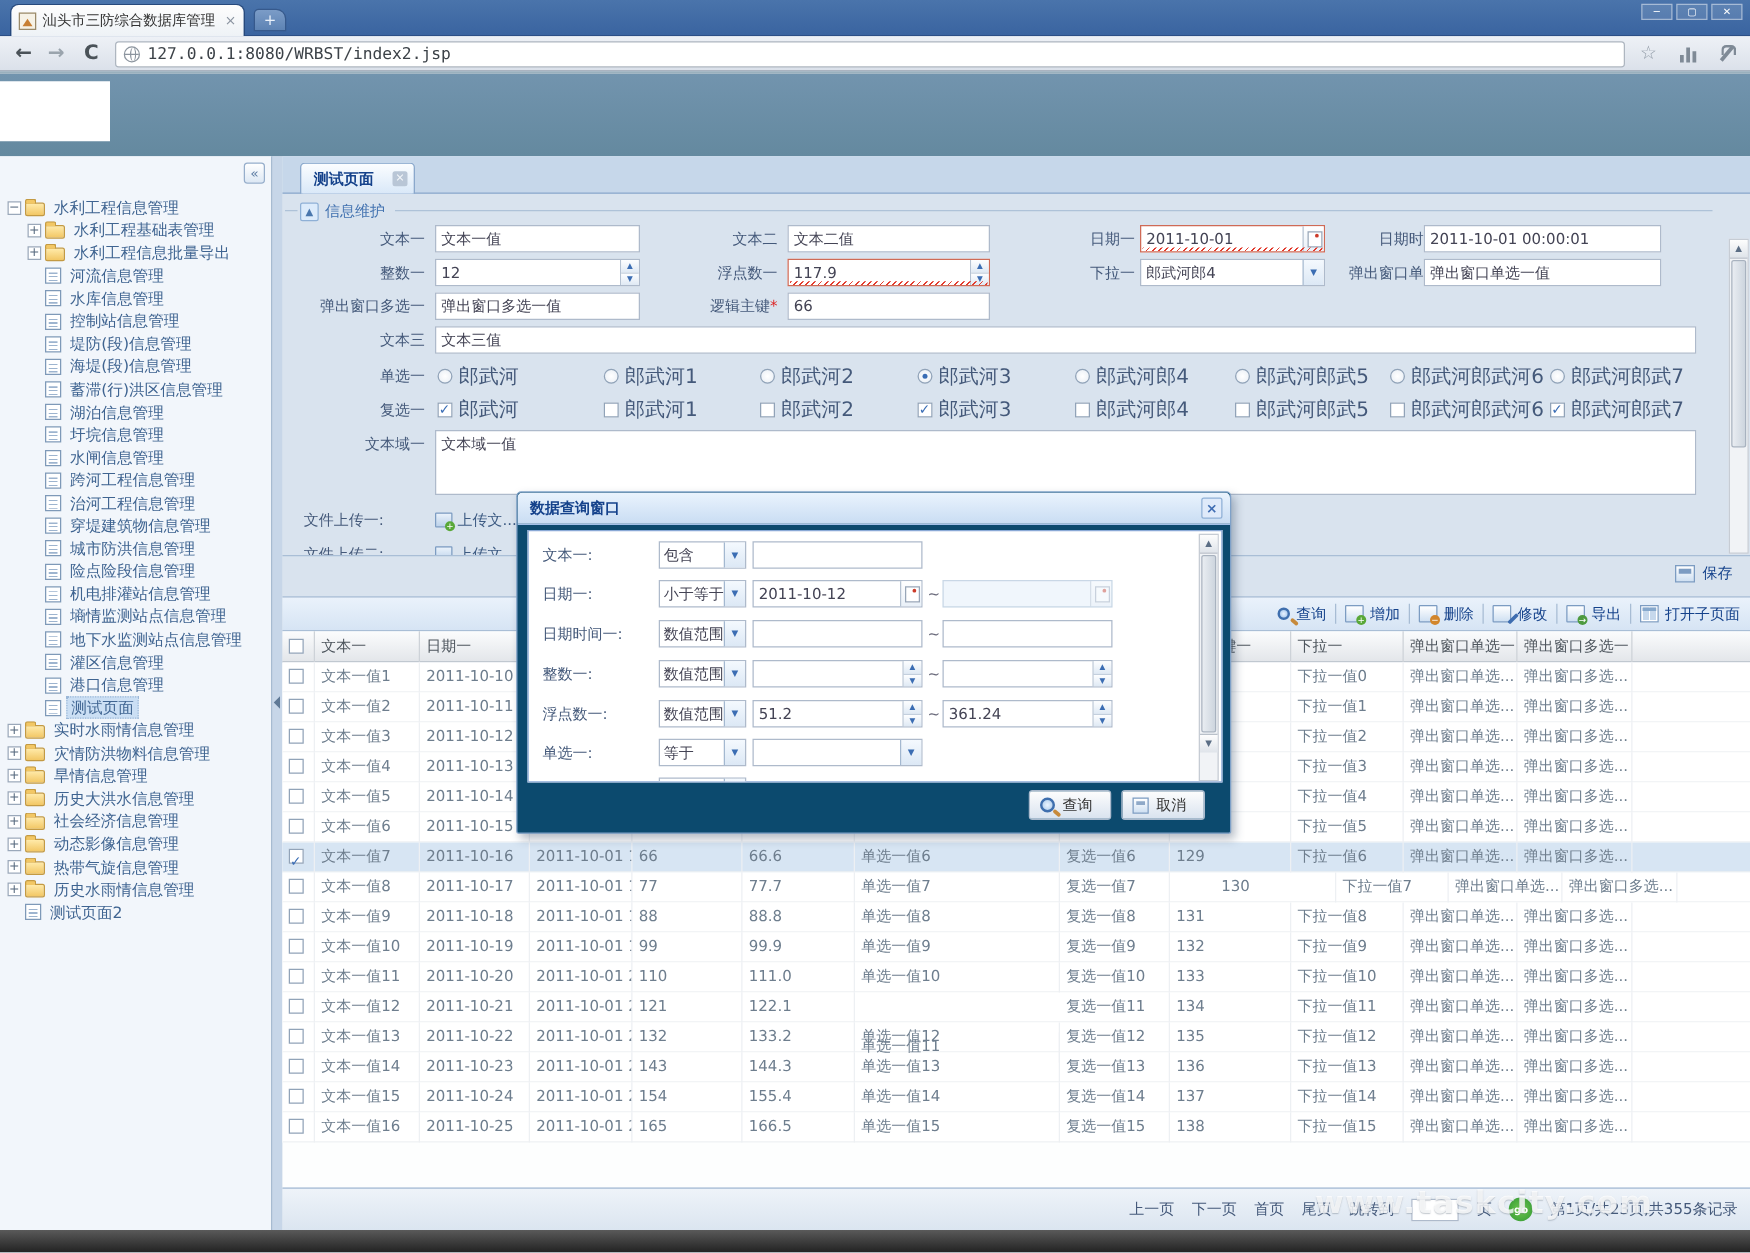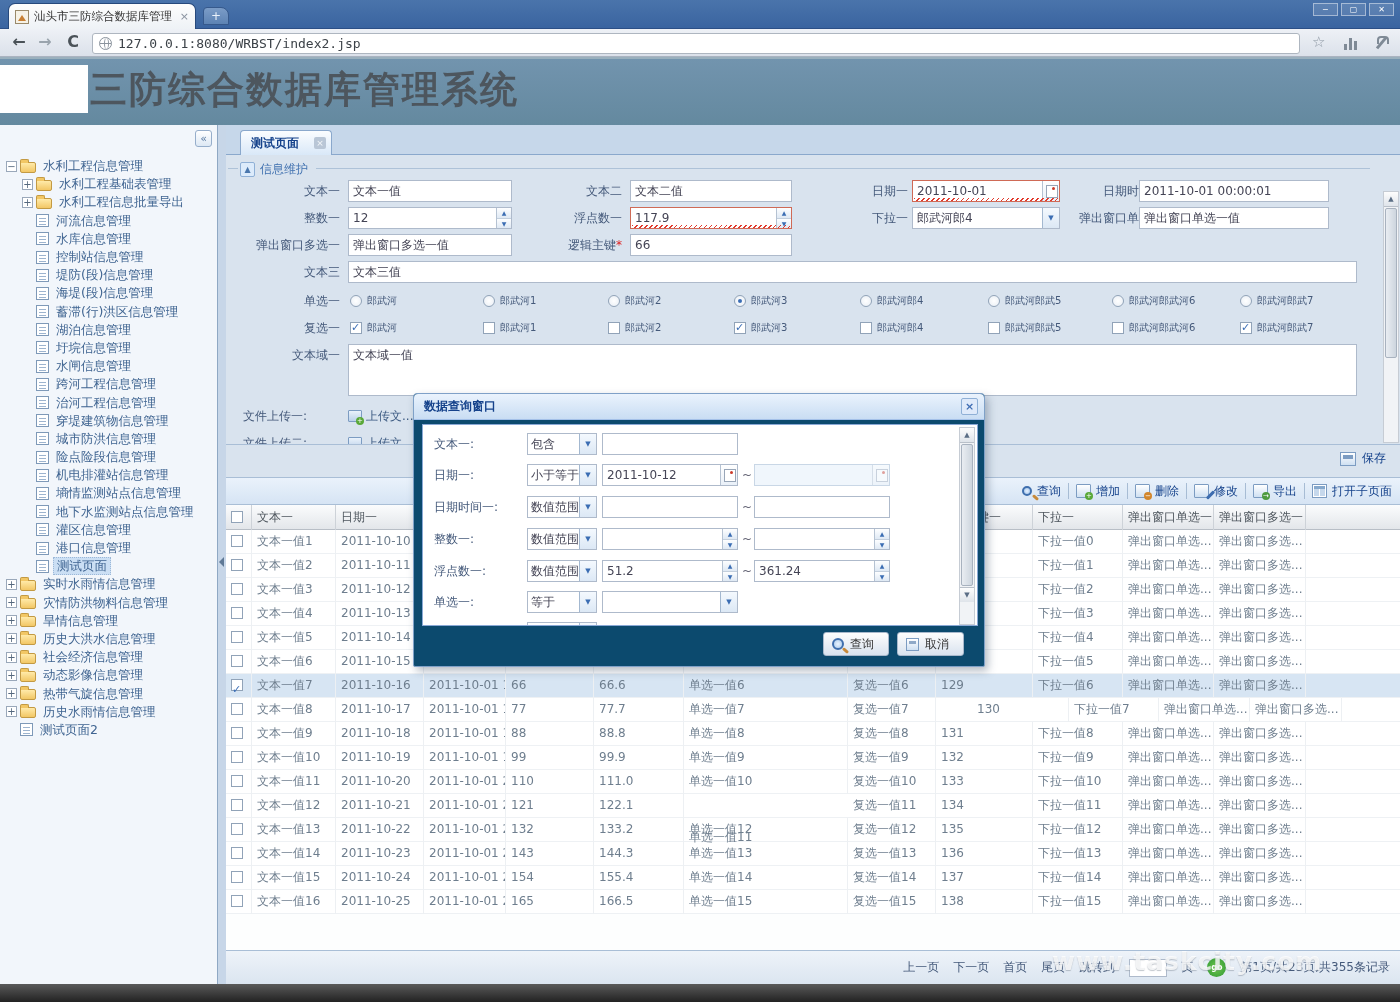--- a/index.html
+++ b/index.html
@@ -101,21 +101,21 @@
   .spin i { display:block; height:10px; font-size:6px; line-height:9px; color:#3b6db3; text-align:center;
     background:linear-gradient(#fdfeff,#dfe9f4); font-style:normal; }
   .spin i+i { border-top:1px solid #c3cfdd; }
   .trig { position:absolute; right:0; top:0; width:17px; height:20px; background:linear-gradient(#f4f9fe,#dce8f5);
     border-left:1px solid #a3b8d0; color:#3b6db3; font-size:7px; text-align:center; line-height:20px; }
   .caltrig { position:absolute; right:0; top:0; width:17px; height:20px; background:linear-gradient(#fff,#e9f0f8);
     border-left:1px solid #b5c2d2; }
   .caltrig::before { content:''; position:absolute; left:3px; top:4px; width:10px; height:11px; background:#fff; border:1px solid #98a6b8; }
   .caltrig::after { content:''; position:absolute; right:4px; top:6px; width:3px; height:3px; background:#cc3b2a; border-radius:50%; }
   .req { color:#d22; font-size:12px; }
-  .opt { position:absolute; display:flex; align-items:center; gap:5px; font-size:10px; color:#44597a; height:22px; }
+  .opt { position:absolute; display:flex; align-items:center; gap:5px; font-size:16px; color:#44597a; height:22px; }
   .rd { width:12px; height:12px; border:1px solid #91a3b8; border-radius:50%; background:radial-gradient(#fff,#e7edf4); position:relative; }
   .rd.on::after { content:''; position:absolute; left:3px; top:3px; width:4px; height:4px; border-radius:50%; background:#3a6db5; }
   .cb { width:12px; height:12px; border:1px solid #91a3b8; background:#fff; position:relative; }
   .cb.on::after { content:'✓'; position:absolute; left:0; top:-2px; font-size:11px; color:#3a6db5; font-weight:bold; }
   .txtarea { position:absolute; left:122px; width:1009px; height:52px; background:#fff; border:1px solid #aebacb;
     font-size:12px; color:#445; padding:2px 4px; }
   .upl-lbl { position:absolute; left:17px; font-size:12px; color:#44597a; line-height:22px; }
   .upl-btn { position:absolute; left:122px; width:82px; height:22px; display:flex; align-items:center; gap:4px;
     font-size:12px; color:#3c5a82; }
   .mini-doc { width:14px; height:12px; background:linear-gradient(#eaf2fb,#bcd2ea); border:1px solid #7c9cc2; border-radius:1px; position:relative; flex:none; }
@@ -227,21 +227,20 @@
     <div class="tool-stats">
         <i style="height:6px"></i>
         <i style="height:12px"></i>
         <i style="height:9px"></i>
       </div>
     <div class="tool-wrench"></div>
   </div>
 
   <div class="banner">
     <div class="logo-box"></div>
-    <div class="banner-title">三防综合数据库管理系统</div>
   </div>
 
   <div class="sidebar">
     <div class="side-collapse">«</div>
     <div class="tree">
         <div class="tree-item" style="padding-left: 6px;">
           <div class="expander box">−</div>
           <div class="ticon folder-open"></div>
           <div class="tlabel">水利工程信息管理</div>
         </div>

